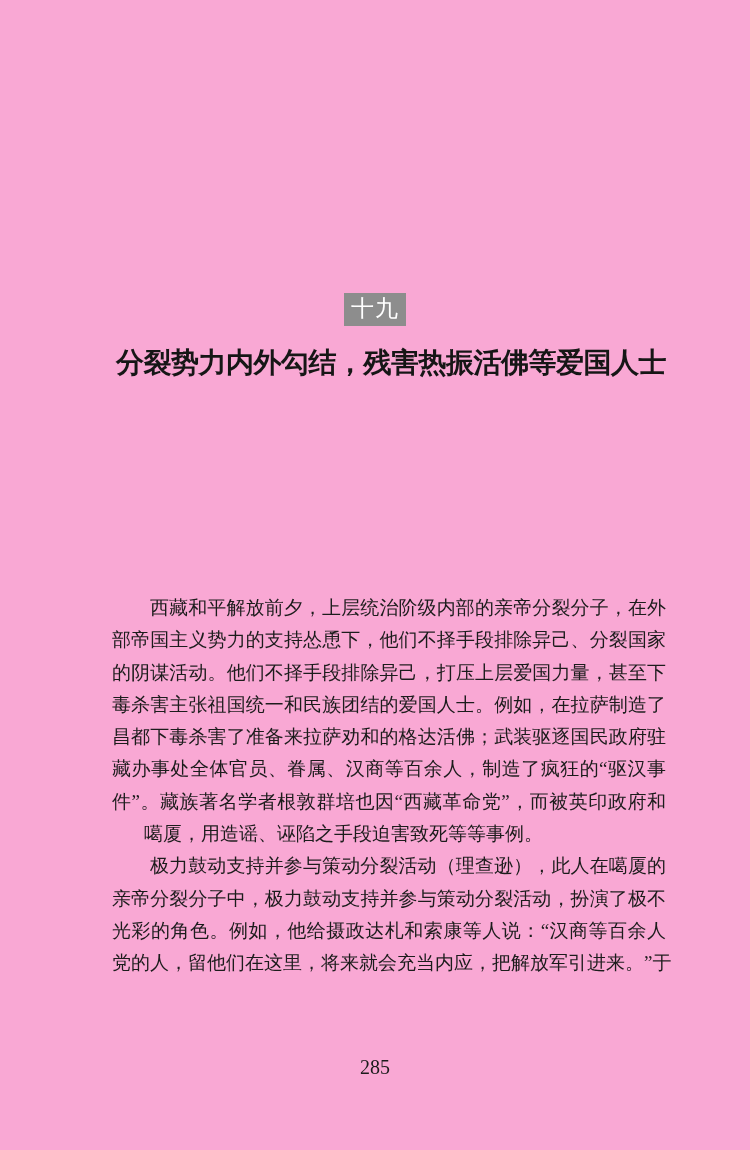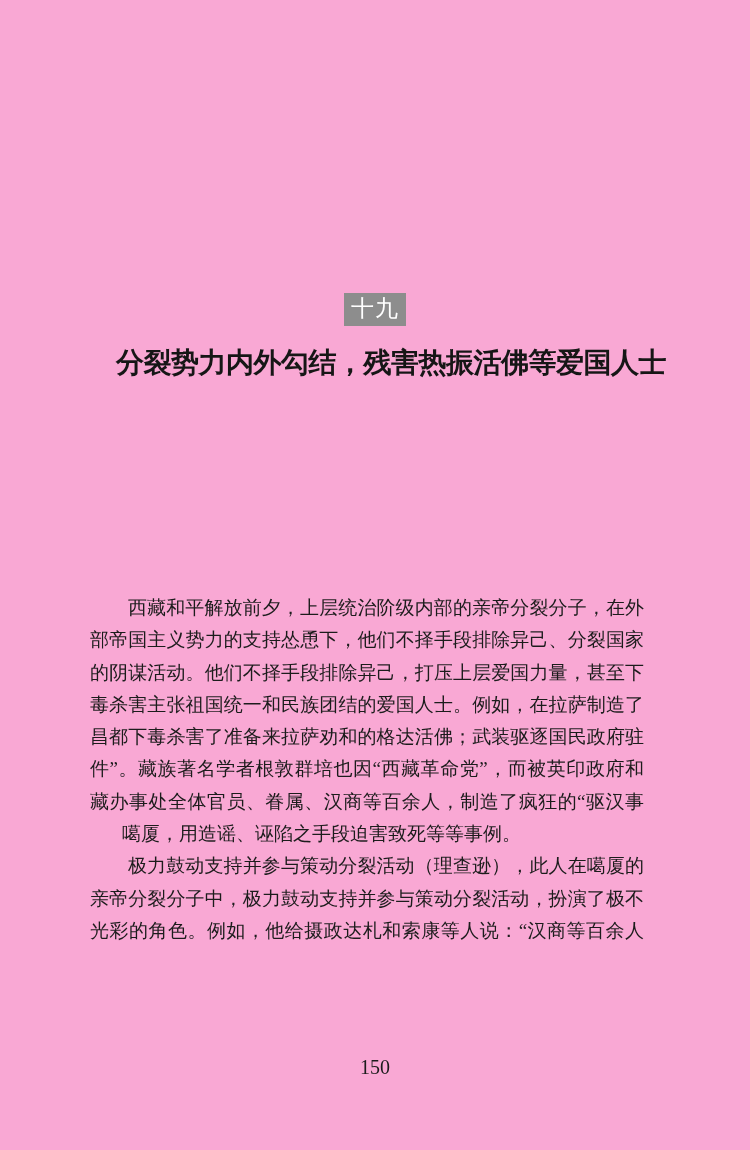--- a/index.html
+++ b/index.html
@@ -34,21 +34,21 @@
     margin: 0;
     text-align: center;
     font-size: 28px;
     font-weight: bold;
     letter-spacing: -0.5px;
     color: #161616;
   }
   .body-text {
     position: absolute;
     top: 592px;
-    left: 90px;
+    left: 112px;
     width: 554px;
     font-size: 19px;
     line-height: 32.3px;
     color: #1c1c1c;
   }
   .line {
     text-align: justify;
     text-align-last: justify;
     text-justify: inter-character;
     white-space: nowrap;
@@ -78,23 +78,24 @@
   <div class="chapter-badge" style="background: rgb(141, 141, 141); color: rgb(255, 255, 255);">十九</div>
 
   <h1 class="chapter-title">分裂势力内外勾结，残害热振活佛等爱国人士</h1>
 
   <div class="body-text" style="color: rgb(28, 28, 28);">
       <div class="line first">西藏和平解放前夕，上层统治阶级内部的亲帝分裂分子，在外</div>
       <div class="line">部帝国主义势力的支持怂恿下，他们不择手段排除异己、分裂国家</div>
       <div class="line">的阴谋活动。他们不择手段排除异己，打压上层爱国力量，甚至下</div>
       <div class="line">毒杀害主张祖国统一和民族团结的爱国人士。例如，在拉萨制造了</div>
       <div class="line">昌都下毒杀害了准备来拉萨劝和的格达活佛；武装驱逐国民政府驻</div>
+      <div class="line">藏办事处全体官员、眷属、汉商等百余人，制造了疯狂的“驱汉事</div>
       <div class="line">件”。藏族著名学者根敦群培也因“西藏革命党”，而被英印政府和</div>
-      <div class="line">藏办事处全体官员、眷属、汉商等百余人，制造了疯狂的“驱汉事</div>
       <div class="line para-end">噶厦，用造谣、诬陷之手段迫害致死等等事例。</div>
       <div class="line first">极力鼓动支持并参与策动分裂活动（理查逊），此人在噶厦的</div>
       <div class="line">亲帝分裂分子中，极力鼓动支持并参与策动分裂活动，扮演了极不</div>
       <div class="line">光彩的角色。例如，他给摄政达札和索康等人说：“汉商等百余人</div>
+      <div class="line">党的人，留他们在这里，将来就会充当内应，把解放军引进来。”于</div>
     </div>
 
-  <div class="page-number">150</div>
+  <div class="page-number">285</div>
 
 </div>
 
 </body></html>

